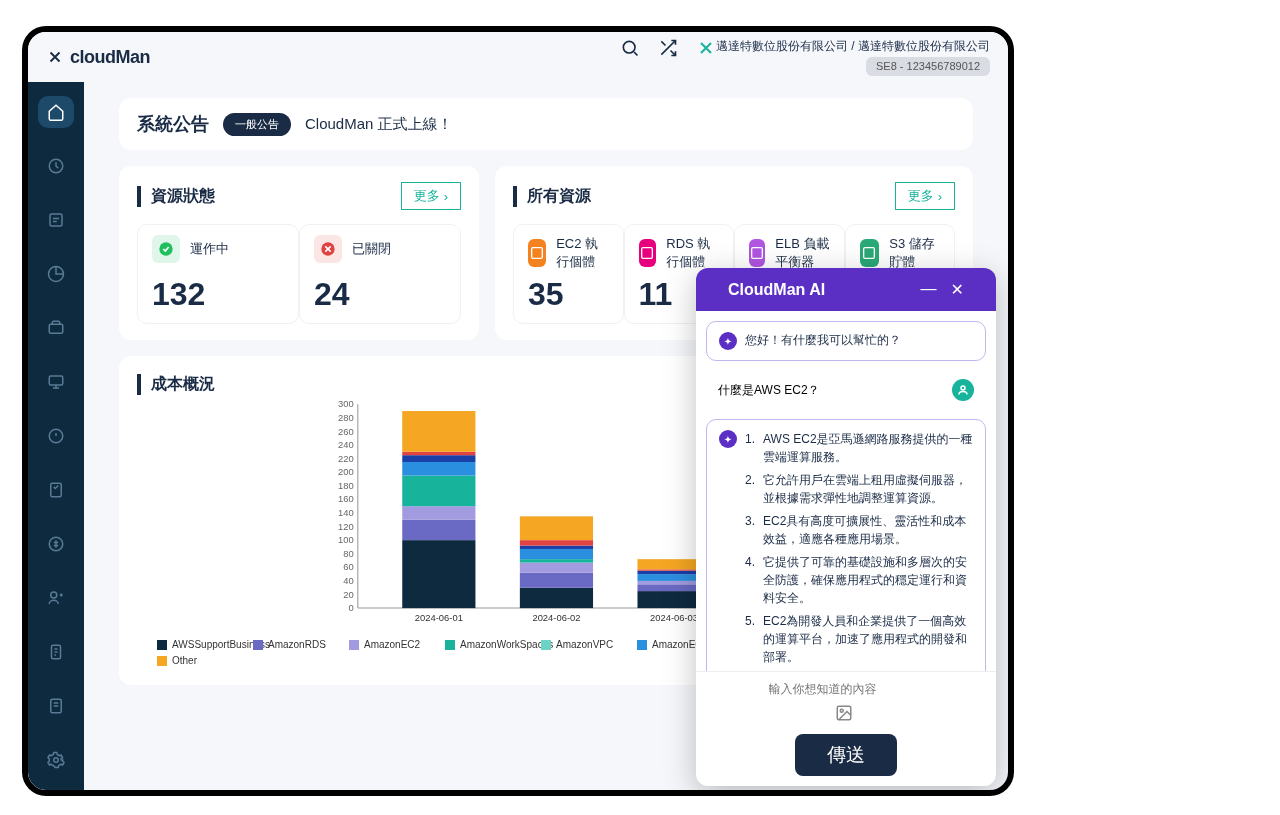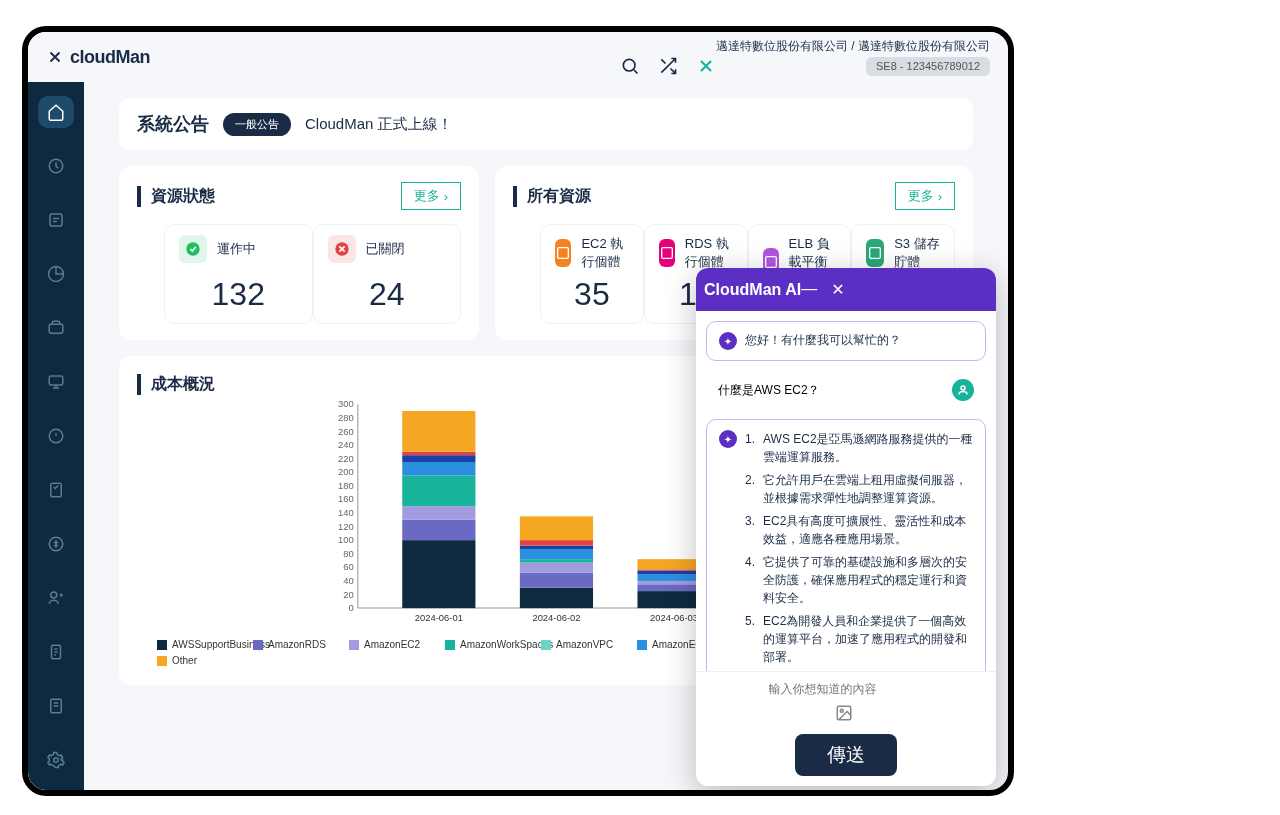--- a/index.html
+++ b/index.html
@@ -3,21 +3,21 @@
 <meta charset="utf-8">
 <style>
 * { margin: 0; padding: 0; box-sizing: border-box; font-family: -apple-system, BlinkMacSystemFont, "Segoe UI", "PingFang TC", "Microsoft JhengHei", sans-serif; }
 body { background: #fff; width: 1280px; height: 815px; overflow: hidden; position: relative; }
 .frame { position: absolute; top: 26px; left: 22px; width: 992px; height: 770px; background: #000; border-radius: 24px; padding: 6px; }
 .screen { width: 100%; height: 100%; background: #f5f7fb; border-radius: 18px; overflow: hidden; position: relative; display: flex; flex-direction: column; }
 
 .topbar { height: 50px; display: flex; align-items: center; padding: 0 18px; justify-content: space-between; background: #f5f7fb; }
 .logo { display: flex; align-items: center; gap: 6px; font-size: 18px; font-weight: 600; color: #1a2b45; letter-spacing: -0.5px; }
 .logo svg { width: 18px; height: 18px; }
-.topbar-right { display: flex; align-items: flex-end; }
+.topbar-right { display: flex; align-items: flex-start; }
 .top-icons { display: flex; gap: 18px; align-items: center; }
 .top-icon { width: 20px; height: 20px; color: #1a2b45; cursor: pointer; }
 .account-info { text-align: right; font-size: 12px; color: #1a2b45; line-height: 1.4; }
 .account-badge { display: inline-block; background: #d9dce3; color: #555; padding: 2px 10px; border-radius: 6px; font-size: 11px; margin-top: 2px; }
 
 .main { flex: 1; display: flex; overflow: hidden; }
 .sidebar { width: 56px; background: #0e2a3f; display: flex; flex-direction: column; align-items: center; padding: 14px 0; gap: 22px; border-radius: 0 0 0 18px; }
 .side-item { width: 36px; height: 36px; display: flex; align-items: center; justify-content: center; color: #5a7a95; cursor: pointer; border-radius: 10px; }
 .side-item.active { background: #1e4a6a; color: #fff; }
 .side-item svg { width: 18px; height: 18px; }
@@ -28,41 +28,41 @@
 .announce-title { font-size: 18px; font-weight: 700; color: #1a2b45; }
 .announce-tag { background: #1a2b45; color: #fff; font-size: 11px; padding: 4px 12px; border-radius: 12px; }
 .announce-text { font-size: 15px; color: #1a2b45; }
 
 .panel-row { display: flex; gap: 16px; margin-bottom: 16px; }
 .panel { background: #fff; border-radius: 12px; padding: 16px 18px; }
 .panel-head { display: flex; justify-content: space-between; align-items: center; margin-bottom: 14px; }
 .panel-title { font-size: 16px; font-weight: 700; color: #1a2b45; border-left: 4px solid #1a2b45; padding-left: 10px; }
 .more-btn { border: 1px solid #17b39b; color: #17b39b; background: #fff; border-radius: 0; padding: 4px 12px; font-size: 13px; display: flex; align-items: center; gap: 4px; cursor: pointer; }
 
-.stat-row { display: flex; gap: 0; margin-left: 27px; }
+.stat-row { display: flex; gap: 0; }
 .stat-card { flex: 1; border: 1px solid #eef1f6; border-radius: 10px; padding: 10px 14px; min-height: 100px; display: flex; flex-direction: column; justify-content: space-between; }
 .stat-top { display: flex; align-items: center; gap: 10px; }
 .stat-icon { width: 28px; height: 28px; border-radius: 6px; display: flex; align-items: center; justify-content: center; }
 .stat-label { font-size: 13px; color: #1a2b45; font-weight: 500; }
-.stat-val { font-size: 32px; font-weight: 400; color: #1a2b45; text-align: center; }
+.stat-val { font-size: 32px; font-weight: 700; color: #1a2b45; text-align: left; }
 
 .cost-panel { background: #fff; border-radius: 12px; padding: 18px; display: flex; gap: 20px; }
 .cost-left { width: 350px; }
 .cost-item { margin-bottom: 20px; }
 .cost-label { font-size: 13px; color: #7a8599; margin-bottom: 6px; }
 .cost-val { font-size: 28px; font-weight: 800; color: #1a2b45; text-align: right; }
 .chart-area { flex: 1; }
 .chart-svg { width: 100%; height: 230px; }
 .legend { display: flex; flex-wrap: wrap; gap: 4px 14px; font-size: 10px; color: #333; margin-top: 6px; padding-left: 20px; }
 .legend-item { display: flex; align-items: flex-start; gap: 5px; width: 82px; line-height: 1.2; }
 .legend-sw { width: 10px; height: 10px; flex-shrink: 0; margin-top: 1px; }
 
 
 .ai-panel { position: absolute; right: 12px; bottom: 4px; width: 300px; background: #fff; border-radius: 12px; box-shadow: 0 8px 32px rgba(0,0,0,0.25); display: flex; flex-direction: column; overflow: hidden; z-index: 50; }
-.ai-head { background: #5b2ec4; color: #fff; padding: 12px 8px; display: flex; justify-content: flex-start; align-items: center; }
+.ai-head { background: #5b2ec4; color: #fff; padding: 12px 32px; display: flex; justify-content: space-between; align-items: center; }
 .ai-title { font-size: 16px; font-weight: 700; }
 .ai-head-icons { display: flex; gap: 14px; }
 .ai-head-icon { cursor: pointer; font-size: 16px; }
 .ai-body { padding: 10px; display: flex; flex-direction: column; gap: 10px; max-height: 360px; overflow-y: auto; }
 .ai-msg { border: 1px solid #c4b5f0; border-radius: 10px; padding: 10px 12px; font-size: 12px; color: #1a2b45; display: flex; gap: 8px; align-items: flex-start; }
 .ai-avatar { width: 18px; height: 18px; border-radius: 50%; background: #5b2ec4; flex-shrink: 0; display: flex; align-items: center; justify-content: center; font-size: 10px; color: #fff; }
 .user-msg { display: flex; justify-content: space-between; align-items: center; padding: 8px 12px; font-size: 12px; }
 .user-msg .uav { width: 22px; height: 22px; border-radius: 50%; background: #17b39b; display:flex;align-items:center;justify-content:center;color:#fff; }
 .ai-list { list-style: none; counter-reset: item; }
 .ai-list li { counter-increment: item; margin-bottom: 5px; line-height: 1.5; padding-left: 18px; position: relative; }

